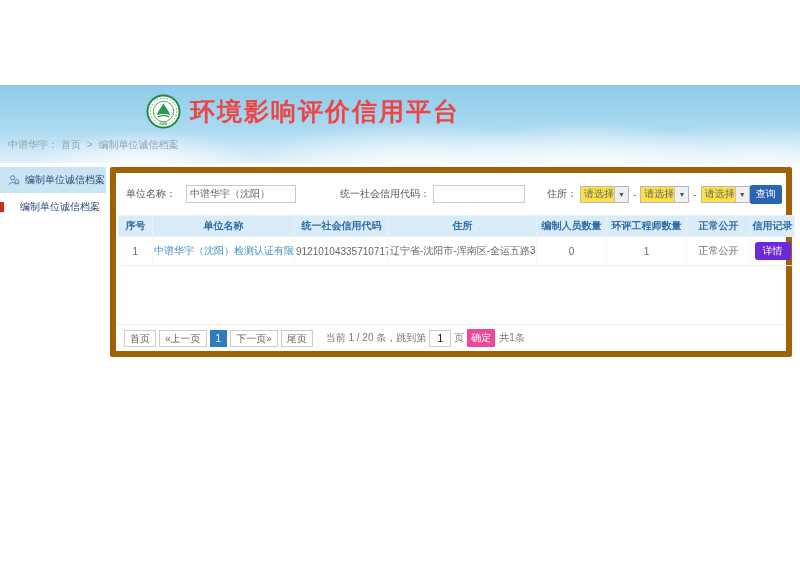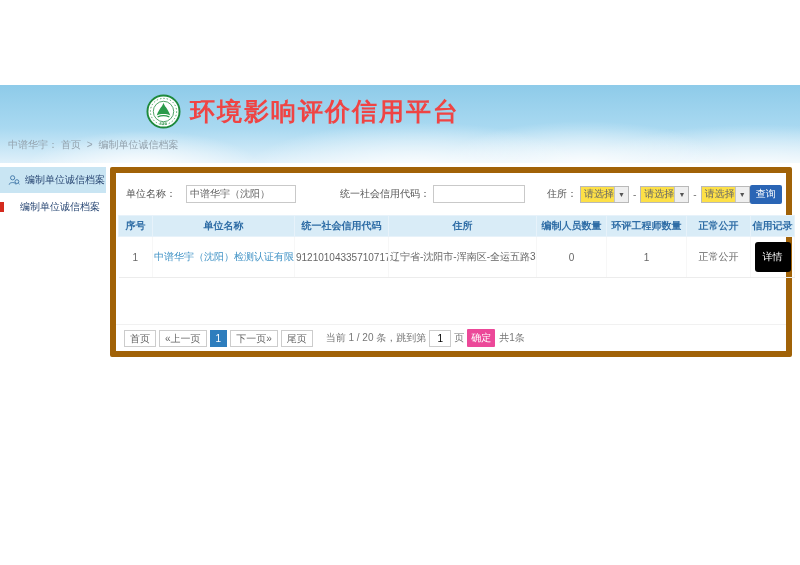--- a/index.html
+++ b/index.html
@@ -72,22 +72,22 @@
     padding:3px 1px;border:1px solid #e7f2fa;white-space:nowrap;overflow:hidden;
   }
   .data-table td{
     text-align:center;padding:5px 1px;color:#666;
     border-bottom:1px solid #ececec;border-right:1px solid #f7f7f7;
     white-space:nowrap;overflow:hidden;
   }
   .link{color:#4193c6;cursor:pointer;text-decoration:none;}
   .count{color:#4193c6;}
   .detail-btn{
-    background:#000000;color:#fff;border:none;border-radius:3px;
-    font-size:10px;padding:8px 8px;cursor:pointer;
+    background:#6d28d9;color:#fff;border:none;border-radius:3px;
+    font-size:10px;padding:2px 8px;cursor:pointer;
     font-family:Liberation Mono, monospace;
   }
   
   .pager-bar{
     position:absolute;left:0;right:0;bottom:0;height:26px;
     border-top:1px solid #f1f1f1;display:flex;align-items:center;padding-left:8px;
     font-size:10px;color:#777;
   }
   .pg-btn{
     border:1px solid #cccccc;background:#fff;color:#666;

